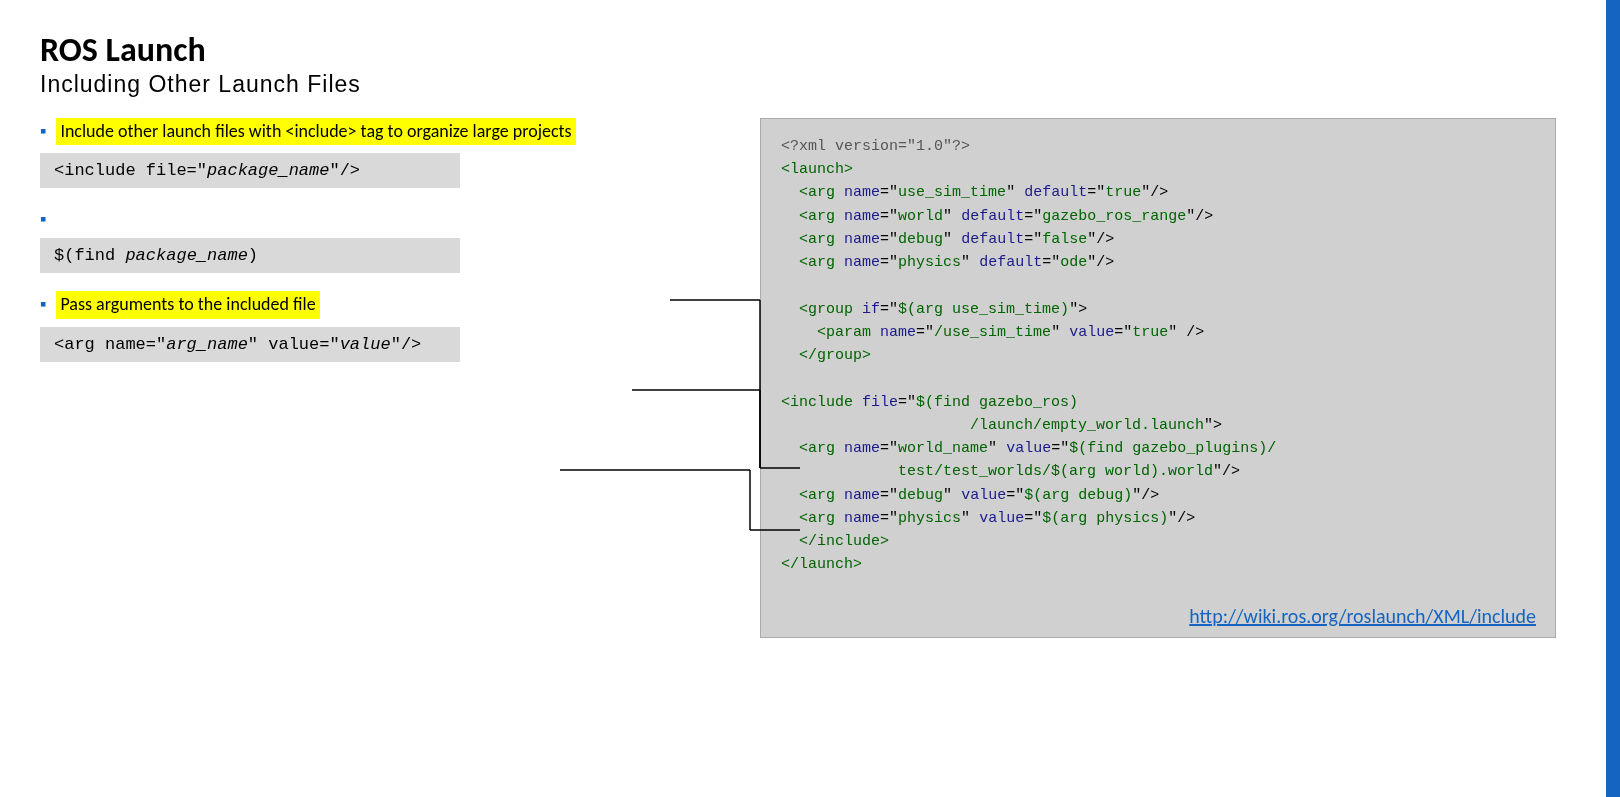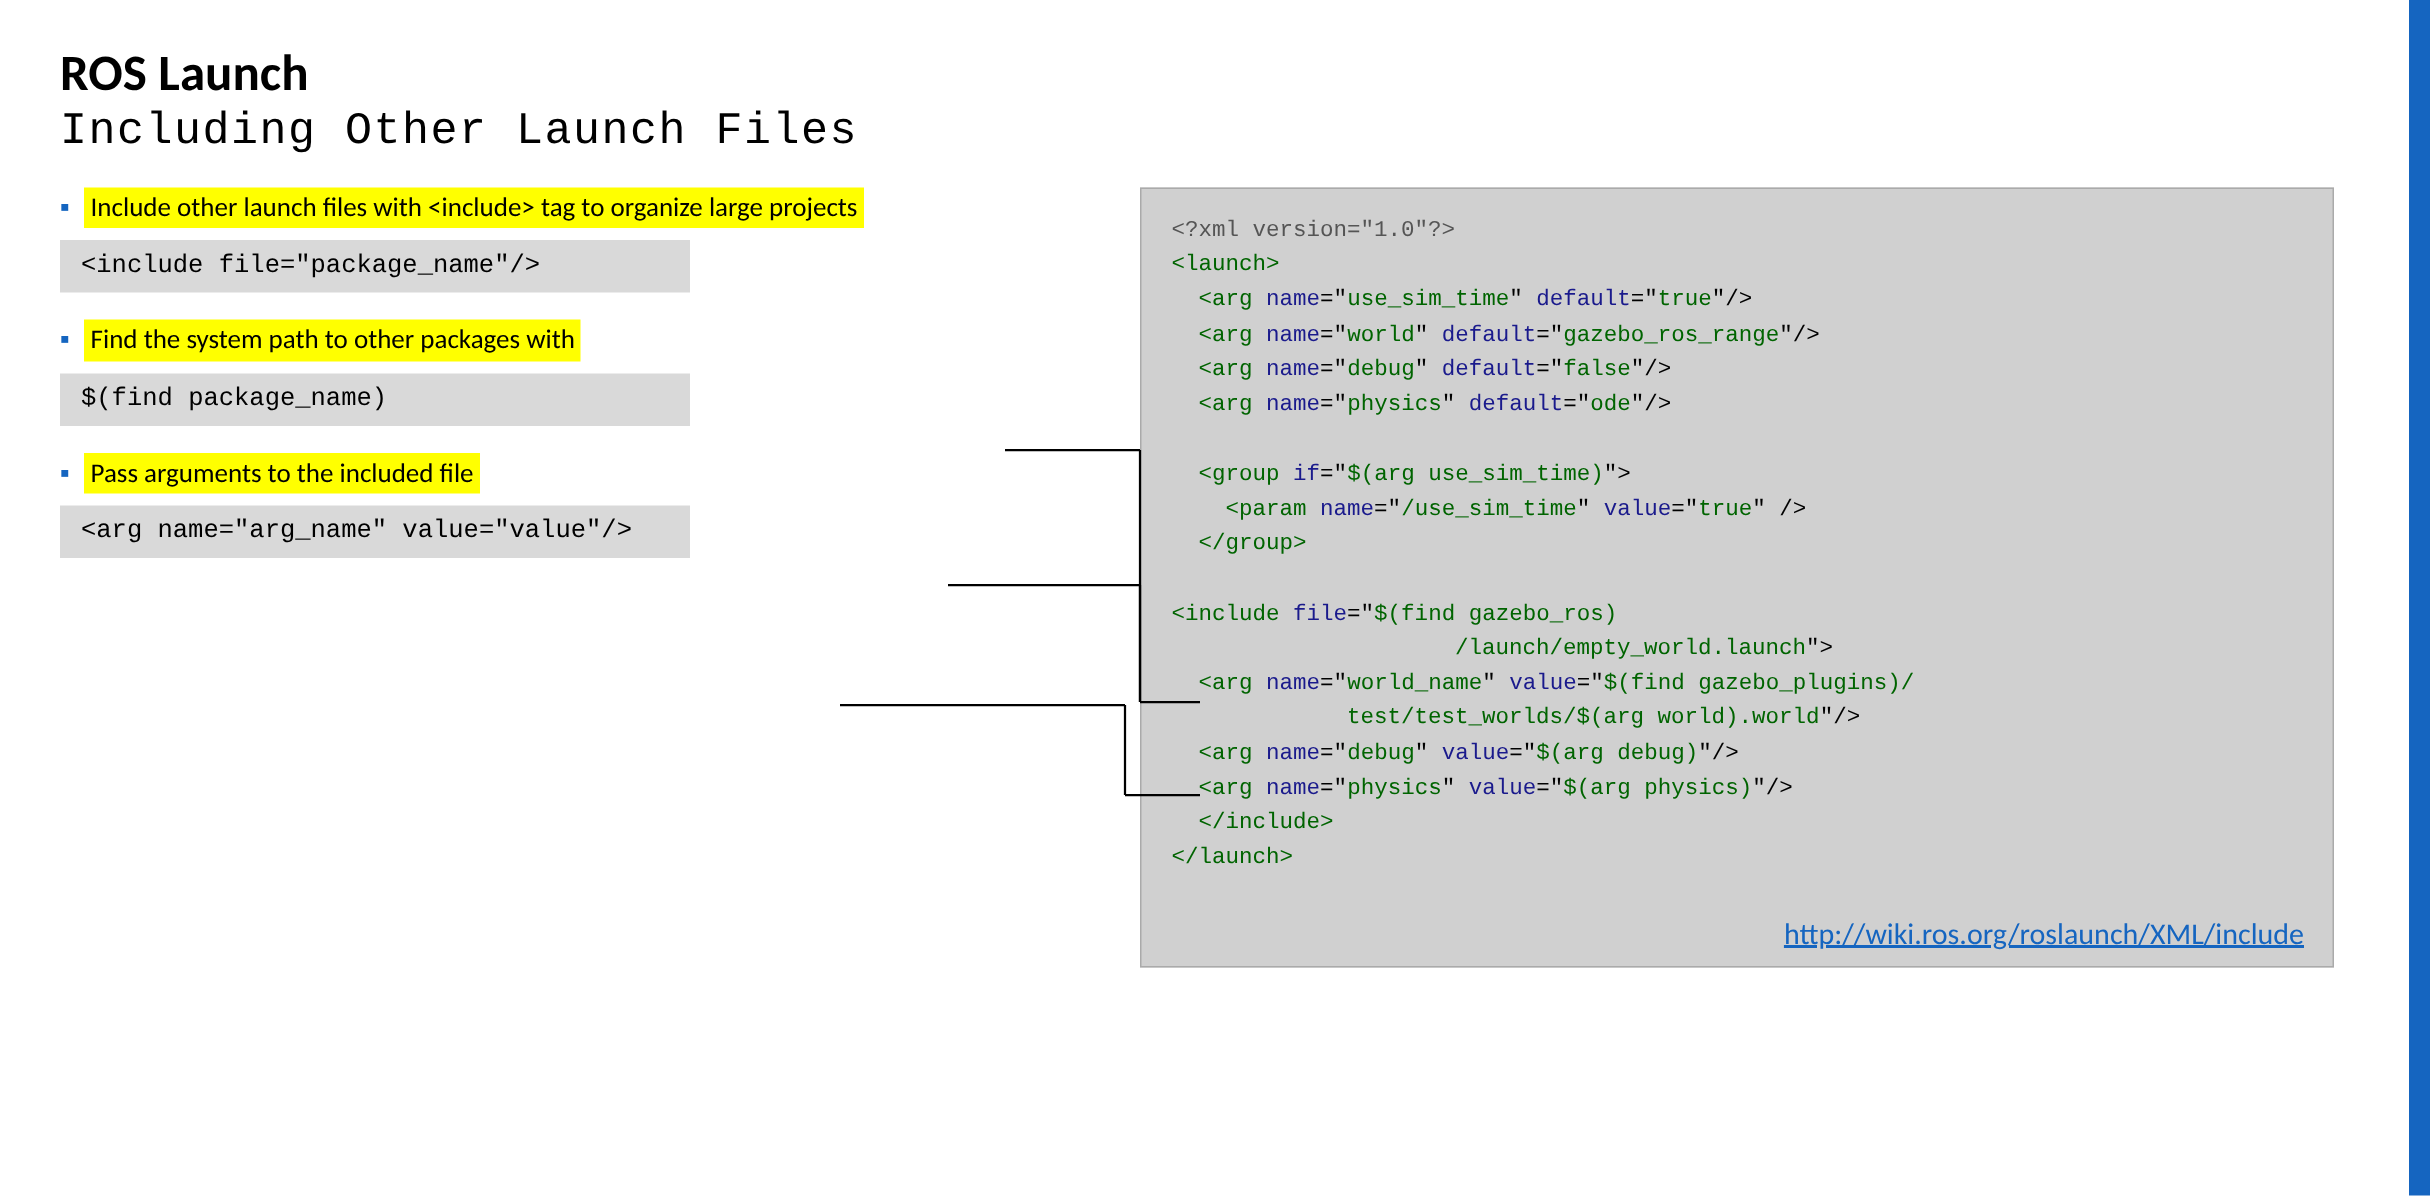--- a/index.html
+++ b/index.html
@@ -34,24 +34,24 @@
     }
 
     .main-title {
       font-size: 34px;
       font-weight: bold;
       color: #000000;
       line-height: 1.2;
     }
 
     .sub-title {
-      font-size: 30px;
+      font-size: 23px;
       font-weight: normal;
       color: #000000;
-      font-family: Liberation Mono, monospace;
+      font-family: Liberation Sans, sans-serif;
       letter-spacing: 1px;
     }
 
     .content-layout {
       display: flex;
       gap: 40px;
       margin-top: 10px;
     }
 
     .left-panel {
@@ -97,20 +97,21 @@
       padding: 8px 14px;
       font-family: 'Courier New', monospace;
       font-size: 17px;
       color: #000;
       margin-left: 0;
       display: inline-block;
       min-width: 420px;
     }
 
     .code-box .italic {
+      font-style: italic;
     }
 
     
     .file-label {
       font-size: 18px;
       color: #000;
       margin-bottom: 8px;
       padding-left: 10px;
     }
 
@@ -195,21 +196,20 @@
           <span class="bullet-text-highlight">Include other launch files with &lt;include&gt; tag to organize large projects</span>
         </div>
         <div class="code-box">
           &lt;include file="<span class="italic">package_name</span>"/&gt;
         </div>
       </div>
 
       <div class="bullet-item">
         <div class="bullet-row">
           <span class="bullet-marker">▪</span>
-          <span class="bullet-text-highlight">Find the system path to other packages with</span>
         </div>
         <div class="code-box">
           $(find <span class="italic">package_name</span>)
         </div>
       </div>
 
       <div class="bullet-item">
         <div class="bullet-row">
           <span class="bullet-marker">▪</span>
           <span class="bullet-text-highlight">Pass arguments to the included file</span>

